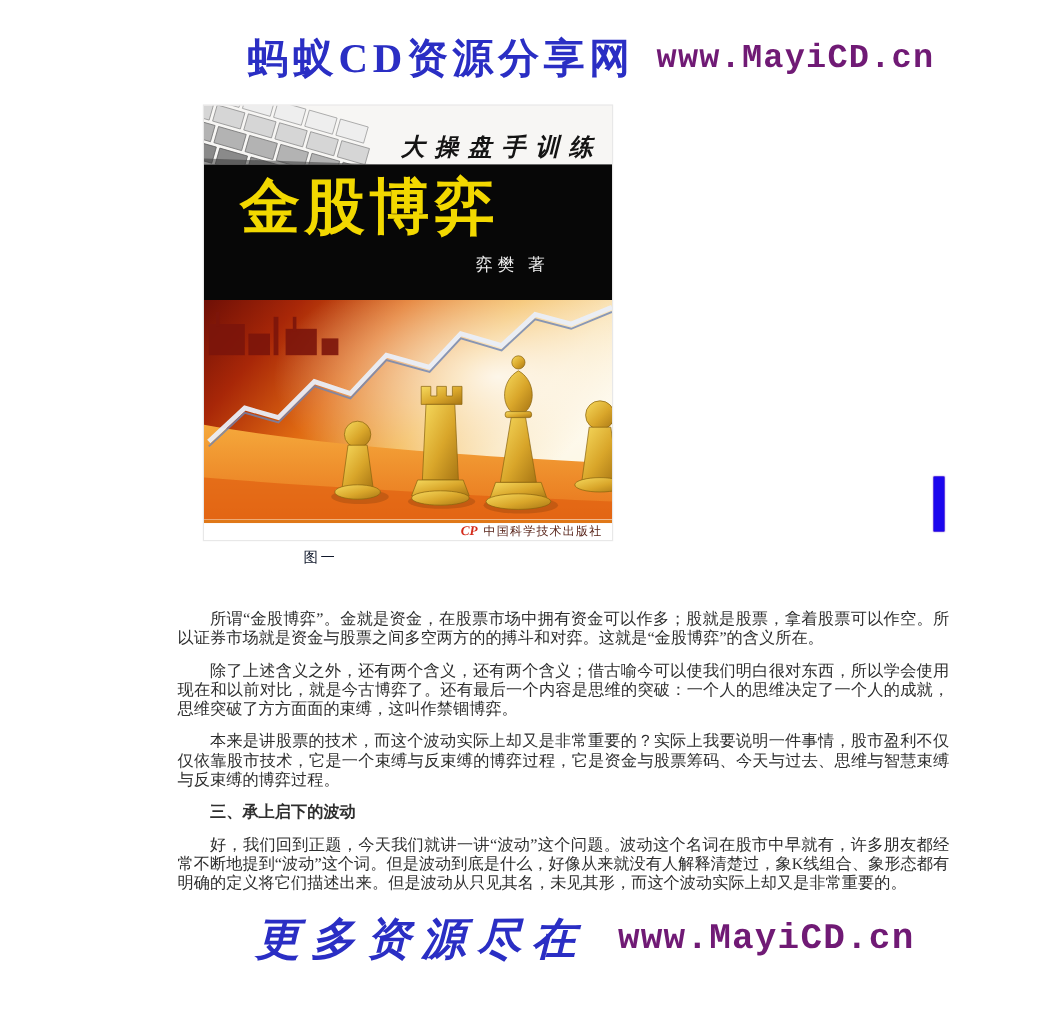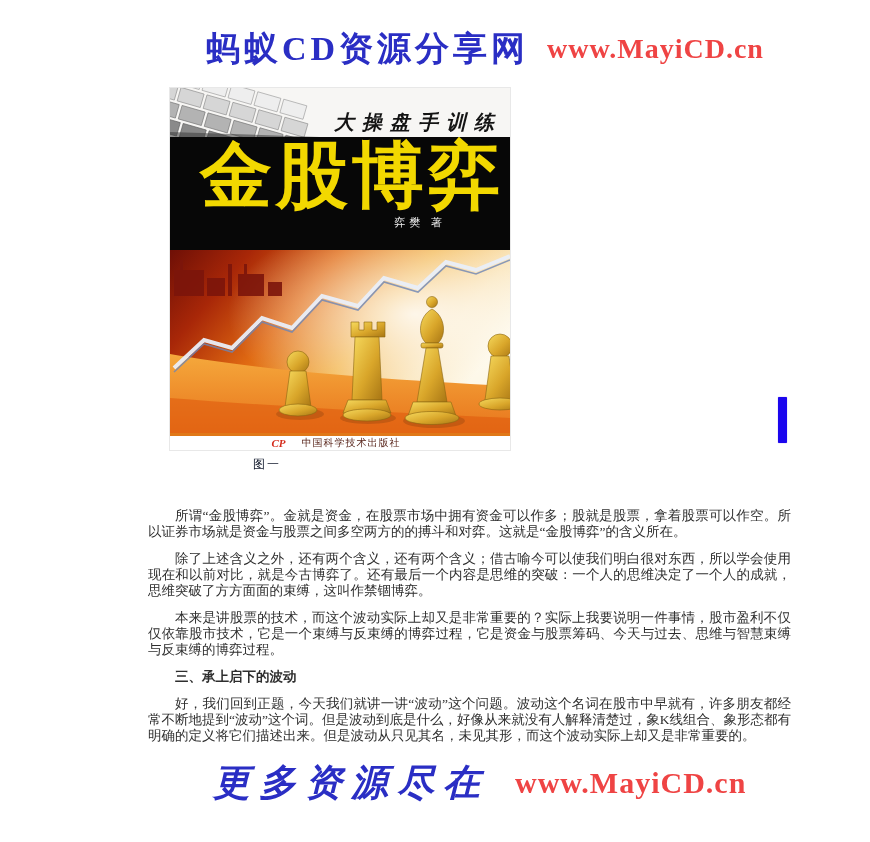--- a/index.html
+++ b/index.html
@@ -16,54 +16,54 @@
   .banner-bottom { left: 185px; top: 758px; gap: 26px; }
   .site-name {
     color: #2a2ec4; font-size: 34px; font-weight: bold; letter-spacing: 4px;
     font-family: "Liberation Serif", "DejaVu Serif", serif;
   }
   .tagline {
     color: #2a2ec4; font-size: 37px; font-weight: bold; font-style: italic;
     letter-spacing: 9px; font-family: Liberation Mono, monospace;
   }
   .site-url {
-    color: #ef4444; font-size: 28px; font-weight: bold; letter-spacing: 1px;
-    font-family: Liberation Serif, serif;
+    color: #701a75; font-size: 28px; font-weight: bold; letter-spacing: 1px;
+    font-family: Liberation Mono, monospace;
     text-decoration: none;
   }
   .banner-bottom .site-url { font-size: 30px; }
 
   
   .cover {
     position: absolute; left: 170px; top: 88px; width: 340px; height: 362px;
     box-shadow: 0 0 0 1px #e8e8e8;
   }
   .cover-top { position: relative; width: 340px; height: 49px; background: #f7f6f4; overflow: hidden; }
   .cover-top svg { position: absolute; left: 0; top: 0; }
   .series-title {
     position: absolute; right: 8px; bottom: 1px; color: #141414;
     font-size: 20px; font-weight: bold; font-style: italic; letter-spacing: 8px;
     font-family: "Liberation Serif", serif;
   }
   .cover-band { position: relative; width: 340px; height: 113px; background: #070707; overflow: hidden; }
   .cover-title {
     position: absolute; left: 30px; top: 3px; color: #f2d800;
-    font-size: 72px; font-weight: bold; letter-spacing: 4px; line-height: 73px;
-    font-family: Liberation Serif, serif;
+    font-size: 50px; font-weight: bold; letter-spacing: 4px; line-height: 73px;
+    font-family: Liberation Mono, monospace;
   }
   .cover-author {
-    position: absolute; right: 64px; bottom: 20px; color: #efefef;
-    font-size: 11px; letter-spacing: 4px;
+    position: absolute; right: 52px; bottom: 20px; color: #efefef;
+    font-size: 14px; letter-spacing: 4px;
   }
   .cover-scene { position: relative; width: 340px; height: 183px; overflow: hidden; }
   .cover-rule { width: 340px; height: 3px; background: #e07818; }
   .cover-pub {
     position: relative; width: 340px; height: 14px; background: #ffffff;
-    display: flex; align-items: center; justify-content: center;
-    padding-right: 8px; gap: 16px;
+    display: flex; align-items: center; justify-content: flex-end;
+    padding-right: 8px; gap: 5px;
   }
   .pub-logo {
     color: #d42a1a; font-weight: bold; font-style: italic; font-size: 11px;
     font-family: "Liberation Serif", serif; letter-spacing: 0px;
   }
   .pub-name {
     color: #58241a; font-weight: normal; font-size: 10px; letter-spacing: 1px;
   }
 
   .figure-caption {

